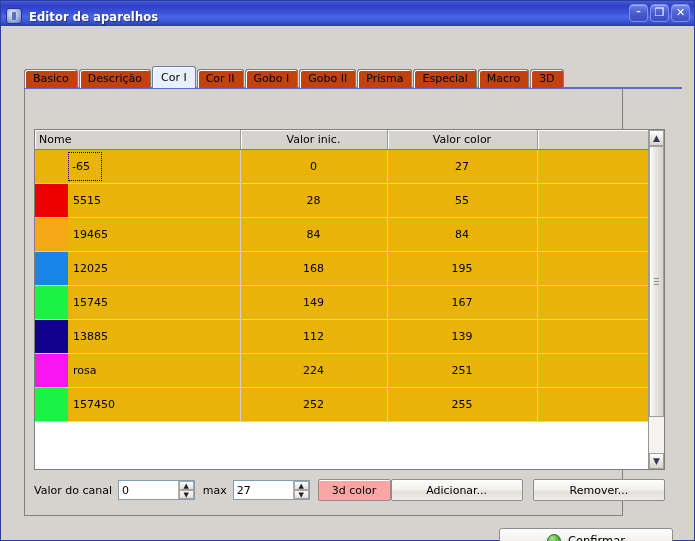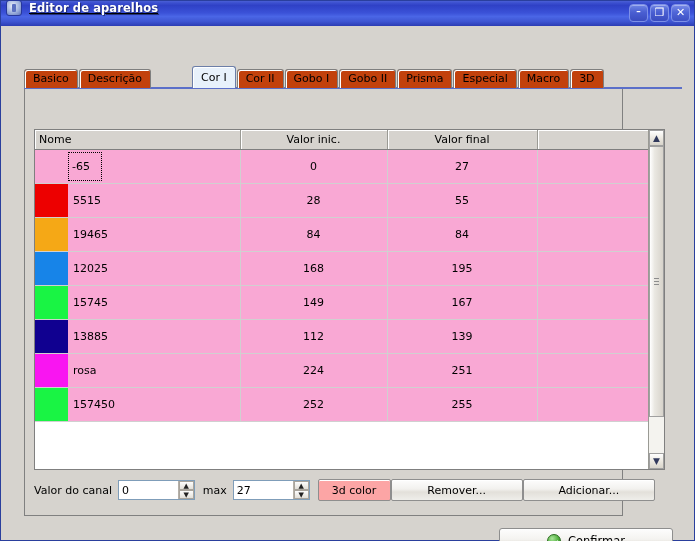--- a/index.html
+++ b/index.html
@@ -33,25 +33,24 @@
     display: flex;
     flex-direction: column;
   }
   .titlebar {
     height: 25px;
     flex: 0 0 25px;
     background: linear-gradient(to bottom,
         #4a5fd6 0%, #3b4fcf 8%, #2f41c6 18%,
         #3b52d8 48%, #4a66e6 62%, #3e55d2 82%, #2b3cb4 100%);
     display: flex;
-    align-items: center;
-    padding: 0 3px 12px 5px;
-    box-sizing: border-box;
-    position: relative;
-    text-decoration: underline;
+    align-items: flex-end;
+    padding: 0 3px 2px 5px;
+    box-sizing: border-box;
+    position: relative;
   }
   .title-icon {
     width: 16px; height: 16px;
     border-radius: 3px;
     background: radial-gradient(circle at 40% 35%, #e9eef9 0%, #9fb2dd 55%, #5d72b8 100%);
     border: 1px solid #26379c;
     flex: 0 0 16px;
     position: relative;
     box-sizing: border-box;
   }
@@ -141,21 +140,20 @@
     box-shadow: inset 1px 1px 0 #ffffff;
     position: relative;
   }
   .tab.active {
     background: #e8f1fb;
     height: 22px;
     line-height: 21px;
     border-color: #6c7ea8;
     box-shadow: inset 1px 1px 0 #ffffff;
     z-index: 4;
-    margin-left: 40px;
   }
   .tab-underline {
     position: absolute;
     left: 23px;
     right: 12px;
     top: 61px;
     height: 2px;
     background: #5b6fc9;
     z-index: 2;
   }
@@ -210,21 +208,21 @@
   }
   table.grid th.h-nome { text-align: left; }
   table.grid th.h-center { text-align: center; }
   table.grid th.h-last { border-right: none; }
 
   table.grid td {
     height: 33px;
     border-right: 1px solid #d0d0d0;
     border-bottom: 1px solid #d0d0d0;
     padding: 0;
-    background: #f9a8d4;
+    background: #eab308;
     box-sizing: border-box;
     vertical-align: middle;
   }
   td.c-nome { padding: 0; }
   td.c-val { text-align: center; font-size: 11px; }
   td.c-empty { border-right: none; }
 
   .nome-cell {
     display: flex;
     align-items: stretch;
@@ -463,21 +461,21 @@
               <colgroup>
                 <col style="width:205px">
                 <col style="width:147px">
                 <col style="width:150px">
                 <col style="width:112px">
               </colgroup>
               <thead>
                 <tr>
                   <th class="h-nome">Nome</th>
                   <th class="h-center">Valor inic.</th>
-                  <th class="h-center">Valor final</th>
+                  <th class="h-center">Valor color</th>
                   <th class="h-center h-last"></th>
                 </tr>
               </thead>
               <tbody id="grid-body">
                   <tr>
                     <td class="c-nome">
                       <div class="nome-cell">
                         <div class="swatch"></div>
                         <div class="nome-label focused">-65</div>
                       </div>
@@ -597,22 +595,22 @@
 
           <div class="spin">
             <div class="spin-input">27</div>
             <div class="spin-btns">
               <div class="spin-b">▲</div>
               <div class="spin-b">▼</div>
             </div>
           </div>
 
           <div class="btn btn-3d">3d color</div>
+          <div class="btn btn-add">Adicionar...</div>
           <div class="btn btn-rem">Remover...</div>
-          <div class="btn btn-add">Adicionar...</div>
         </div>
       </div>
 
       <div class="confirm-btn">
         <span class="check-icon"></span>
         <span class="confirm-label"><span>C</span><u>o</u><span>nfirmar</span></span>
       </div>
 
     </div>
   </div>

